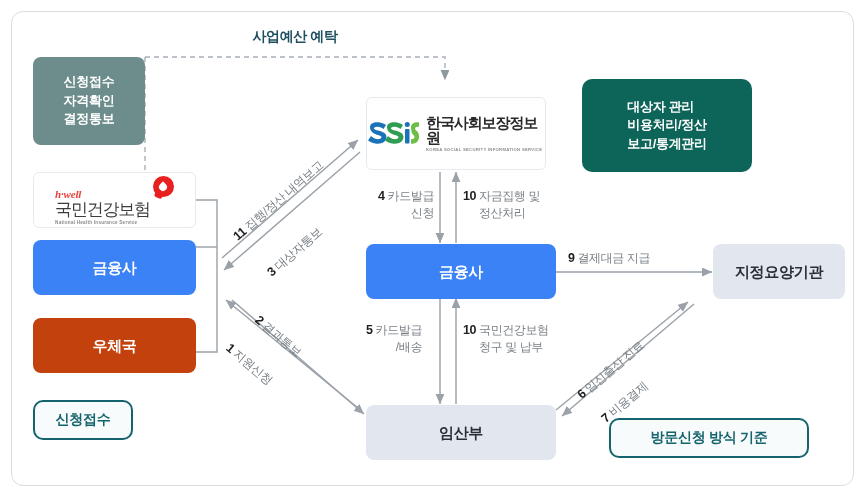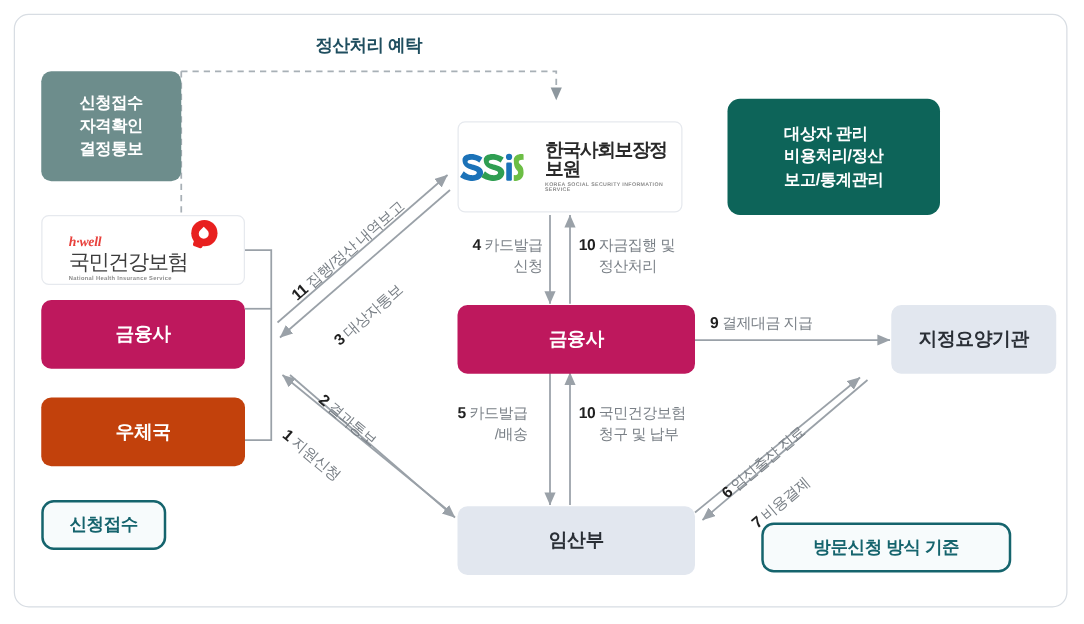--- a/index.html
+++ b/index.html
@@ -40,21 +40,21 @@
     align-items: center;
     justify-content: center;
     text-align: center;
     border-radius: 8px;
     font-weight: bold;
     letter-spacing: -0.3px;
     line-height: 1.42;
   }
   .node.solid       { color: #ffffff; }
   .n-gray-teal      { background: #6d8d8c; }
-  .n-green          { background: #be185d; }
+  .n-green          { background: #3b82f6; }
   .n-navy           { background: #c2410c; }
   .n-darkgreen      { background: #0d6459; }
   .n-lightblue      { background: #e2e7ef; color: #2a2f36; }
   .n-white-logo {
     background: #ffffff;
     border: 1px solid #e6e9ee;
     border-radius: 6px;
   }
   .n-outline {
     background: #f7fbfc;
@@ -139,21 +139,21 @@
     width: 8px; height: 8px;
     background: #e8201f;
     border-radius: 2px;
     transform: rotate(20deg);
   }
 
   
   .ssis {
     display: flex;
     align-items: center;
-    gap: 17px;
+    gap: 7px;
   }
   .ssis-mark {
     position: relative;
     width: 52px; height: 26px;
     flex: none;
   }
   .ssis-text { text-align: left; }
   .ssis-main {
     font-size: 15px;
     font-weight: bold;
@@ -231,21 +231,21 @@
 
     <line x1="440" y1="298" x2="440" y2="404" stroke="#9aa1a8" stroke-width="1.4" marker-end="url(#ah)"></line>
     <line x1="456" y1="404" x2="456" y2="298" stroke="#9aa1a8" stroke-width="1.4" marker-end="url(#ah)"></line>
 
     <line x1="556" y1="272" x2="712" y2="272" stroke="#9aa1a8" stroke-width="1.4" marker-end="url(#ah)"></line>
 
     <line x1="556" y1="410" x2="688" y2="302" stroke="#9aa1a8" stroke-width="1.4" marker-end="url(#ah)"></line>
     <line x1="694" y1="304" x2="562" y2="416" stroke="#9aa1a8" stroke-width="1.4" marker-end="url(#ah)"></line>
   </svg>
 
-  <div id="heading">정산처리 예탁</div>
+  <div id="heading">사업예산 예탁</div>
 
   <div class="node solid n-gray-teal t-13" style="left:33px; top:57px; width:112px; height:88px;">
     <span>
       신청접수<br>자격확인<br>결정통보
     </span>
   </div>
 
   <div class="node n-white-logo" style="left:33px; top:172px; width:163px; height:56px;">
     <div class="logo-wrap">
       <div class="nhis">

